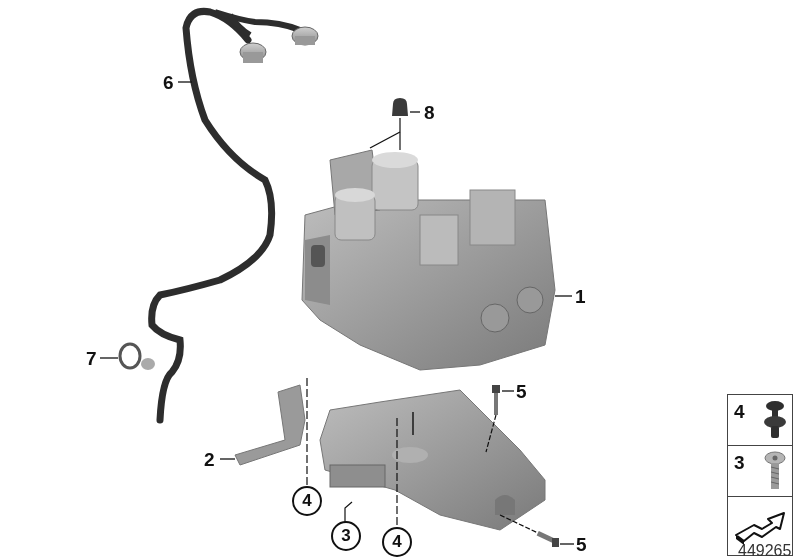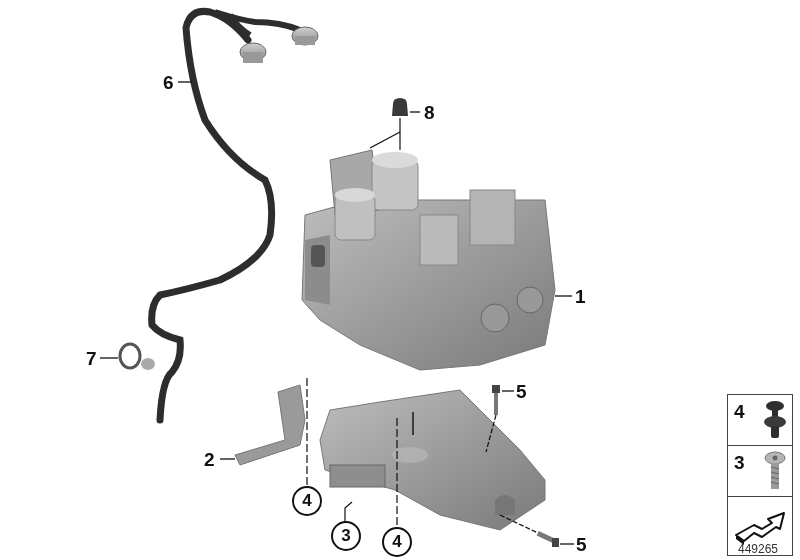--- a/index.html
+++ b/index.html
@@ -4,21 +4,21 @@
 <style>
   html, body { margin:0; padding:0; background:#ffffff; }
   body { width:800px; height:560px; position:relative; overflow:hidden; font-family:"Liberation Sans", sans-serif; }
   .canvas { position:absolute; left:0; top:0; width:800px; height:560px; }
   .callout { position:absolute; font-weight:bold; font-size:19px; color:#111; line-height:1; }
   .circ { position:absolute; width:26px; height:26px; border:2px solid #111; border-radius:50%; text-align:center; line-height:26px; font-weight:bold; font-size:17px; color:#111; background:#fff; }
   .legend { position:absolute; left:727px; top:394px; width:64px; border:1.5px solid #444; background:#fff; }
   .legend .cell { height:50px; border-bottom:1.5px solid #444; position:relative; }
   .legend .cell:last-child { border-bottom:none; height:58px; }
   .legend .num { position:absolute; left:6px; top:6px; font-weight:bold; font-size:19px; color:#111; }
-  .imgnum { position:absolute; left:738px; top:542px; font-size:12px; color:#333; }
+  .imgnum { position:absolute; left:738px; top:542px; font-size:16px; color:#333; }
 </style>
 </head>
 <body>
 
 <svg class="canvas" viewBox="0 0 800 560" xmlns="http://www.w3.org/2000/svg">
   <defs>
     <linearGradient id="g1" x1="0" y1="0" x2="1" y2="1">
       <stop offset="0" stop-color="#bdbdbd"></stop>
         <stop offset="1" stop-color="#7a7a7a"></stop>
     </linearGradient>

